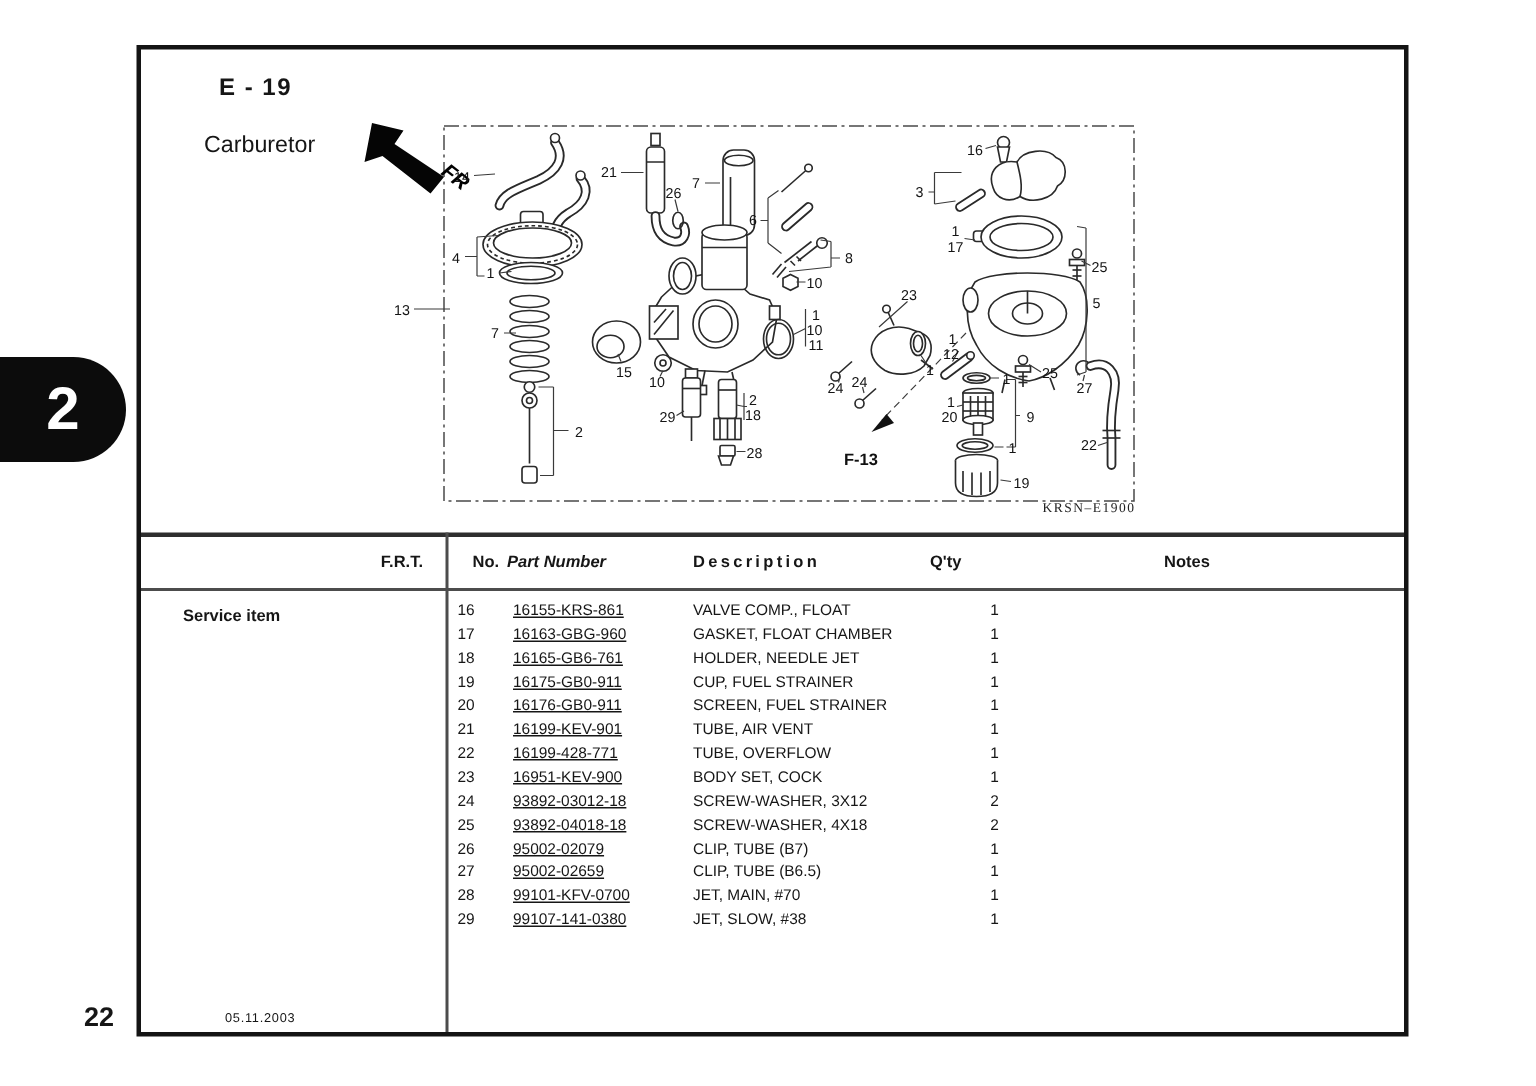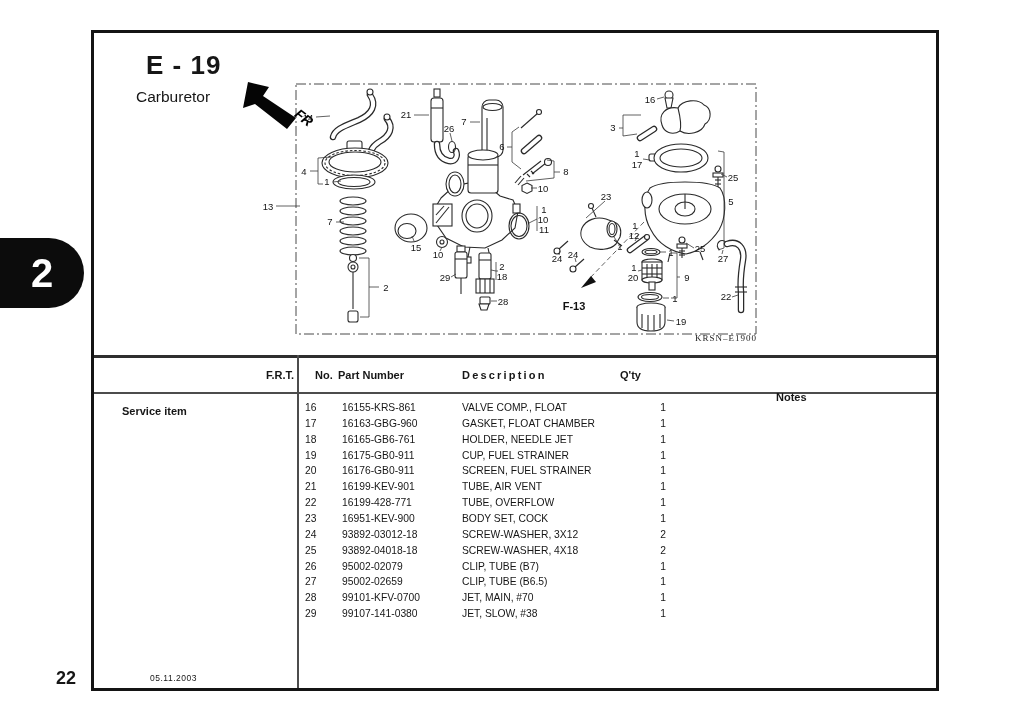--- a/index.html
+++ b/index.html
@@ -6,46 +6,46 @@
   #canvas{position:relative;width:1024px;height:724px;background:#fff;overflow:hidden;
           font-family:"Liberation Sans",sans-serif;color:#161616;}
   
   #page-frame{position:absolute;left:91px;top:30px;width:848px;height:661px;
               border:3px solid #141414;box-sizing:border-box;background:#fff;}
   
   #section-tab{position:absolute;left:0;top:238px;width:84px;height:70px;background:#0c0c0c;
                border-radius:0 35px 35px 0;display:flex;align-items:center;justify-content:center;}
   #section-tab span{color:#fff;font-size:40px;font-weight:bold;line-height:1;}
   
-  #section-code{position:absolute;left:146px;top:50px;font-size:26px;font-weight:bold;letter-spacing:1px;}
+  #section-code{position:absolute;left:146px;top:50px;font-size:16px;font-weight:bold;letter-spacing:1px;}
   #section-title{position:absolute;left:136px;top:88px;font-size:15.5px;}
   
   #diagram{position:absolute;left:230px;top:70px;}
   #diagram .art{fill:#fff;stroke:#2a2a2a;stroke-width:1.1;}
   #diagram .ln{fill:none;stroke:#2a2a2a;stroke-width:1.1;}
   #diagram .tube{fill:none;stroke:#2a2a2a;stroke-width:6.5;stroke-linecap:round;}
   #diagram .tube-in{fill:none;stroke:#fff;stroke-width:4;stroke-linecap:round;}
   #diagram .ld{fill:none;stroke:#3a3a3a;stroke-width:0.8;}
   #callouts text{font:9.5px "Liberation Sans",sans-serif;fill:#141414;text-anchor:middle;}
   #figure-ref{font:bold 11px "Liberation Sans",sans-serif;fill:#111;text-anchor:middle;}
   #diagram-code{font:9px "Liberation Serif",serif;fill:#222;letter-spacing:1px;text-anchor:end;}
   #fr-label{font:bold italic 14px "Liberation Sans",sans-serif;fill:#000;text-anchor:middle;}
   
   .rule-thick{position:absolute;left:94px;top:355px;width:842px;height:3px;background:#2e2e2e;}
   .rule-thin{position:absolute;left:94px;top:392px;width:842px;height:1.5px;background:#4c4c4c;}
   .v-divider{position:absolute;left:297px;top:355px;width:1.5px;height:333px;background:#4c4c4c;}
   .th{position:absolute;top:369px;font-size:11px;font-weight:bold;white-space:nowrap;}
-  #th-service{left:122px;margin-top:36px;} #th-frt{left:250px;width:44px;text-align:right;}
-  #th-no{left:303px;padding-left:12px;} #th-pn{left:338px;}
-  #th-desc{left:462px;letter-spacing:2.2px;} #th-qty{left:620px;} #th-notes{left:776px;margin-top:22px;}
+  #th-service{left:122px;margin-top:36px;} #th-frt{left:238px;width:44px;text-align:right;}
+  #th-no{left:303px;padding-left:12px;} #th-pn{left:338px;font-style:italic;}
+  #th-desc{left:462px;letter-spacing:2.2px;} #th-qty{left:620px;} #th-notes{left:776px;}
   
   #rows{position:absolute;left:0;top:401px;width:1024px;}
   .prow{position:relative;height:15.87px;font-size:10.3px;white-space:nowrap;}
   .prow span{position:absolute;top:1px;}
-  .c-no{left:305px;} .c-pn{left:342px;} .c-desc{left:462px;}
+  .c-no{left:305px;} .c-pn{left:342px;text-decoration:underline;} .c-desc{left:462px;}
   .c-qty{left:650px;width:26px;text-align:center;}
   
   #page-number{position:absolute;left:56px;top:668px;font-size:18px;font-weight:bold;}
   #footer-date{position:absolute;left:150px;top:673px;width:95px;text-align:left;font-size:8.5px;letter-spacing:0.5px;}
 </style>
 </head>
 <body>
 
 <div id="canvas">
   <div id="page-frame"></div>

